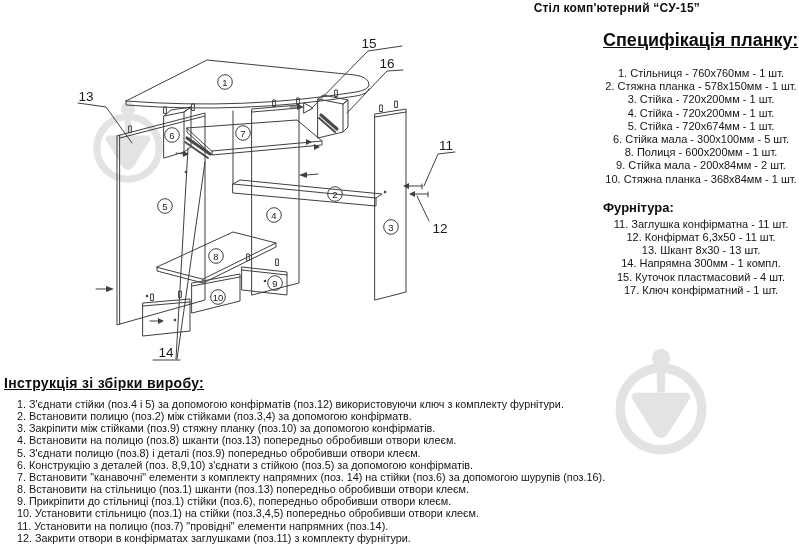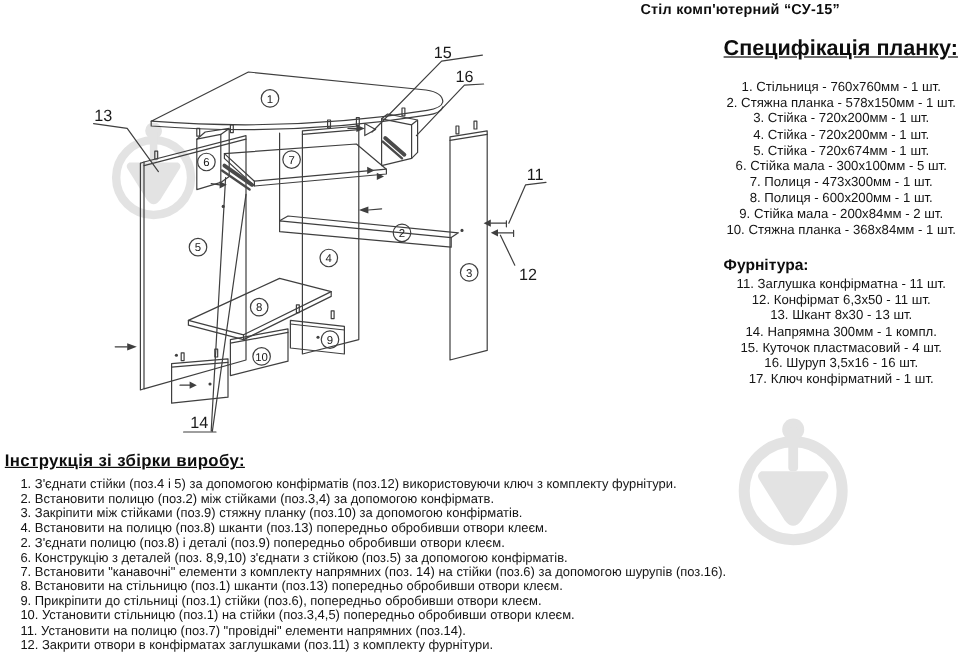--- a/index.html
+++ b/index.html
@@ -231,45 +231,43 @@
 
   <div class="spec">
     <h2>Специфікація планку:</h2>
     <ul>
       <li>1. Стільниця - 760х760мм - 1 шт.</li>
       <li>2. Стяжна планка - 578х150мм - 1 шт.</li>
       <li>3. Стійка - 720х200мм - 1 шт.</li>
       <li>4. Стійка - 720х200мм - 1 шт.</li>
       <li>5. Стійка - 720х674мм - 1 шт.</li>
       <li>6. Стійка мала - 300х100мм - 5 шт.</li>
-      <li>7. Полиця - 473х300мм - 1 шт.</li>
       <li>8. Полиця - 600х200мм - 1 шт.</li>
       <li>9. Стійка мала - 200х84мм - 2 шт.</li>
       <li>10. Стяжна планка - 368х84мм - 1 шт.</li>
     </ul>
     <h3>Фурнітура:</h3>
     <ul>
       <li>11. Заглушка конфірматна - 11 шт.</li>
       <li>12. Конфірмат 6,3х50 - 11 шт.</li>
       <li>13. Шкант 8х30 - 13 шт.</li>
       <li>14. Напрямна 300мм - 1 компл.</li>
       <li>15. Куточок пластмасовий - 4 шт.</li>
-      <li>16. Шуруп 3,5х16 - 16 шт.</li>
       <li>17. Ключ конфірматний - 1 шт.</li>
     </ul>
   </div>
 
   <div class="instructions">
     <h2>Інструкція зі збірки виробу:</h2>
     <ul>
       <li>1. З'єднати стійки (поз.4 і 5) за допомогою конфірматів (поз.12) використовуючи ключ з комплекту фурнітури.</li>
       <li>2. Встановити полицю (поз.2) між стійками (поз.3,4) за допомогою конфірматв.</li>
       <li>3. Закріпити між стійками (поз.9) стяжну планку (поз.10) за допомогою конфірматів.</li>
       <li>4. Встановити на полицю (поз.8) шканти (поз.13) попередньо обробивши отвори клеєм.</li>
-      <li>2. З'єднати полицю (поз.8) і деталі (поз.9) попередньо обробивши отвори клеєм.</li>
+      <li>5. З'єднати полицю (поз.8) і деталі (поз.9) попередньо обробивши отвори клеєм.</li>
       <li>6. Конструкцію з деталей (поз. 8,9,10) з'єднати з стійкою (поз.5) за допомогою конфірматів.</li>
       <li>7. Встановити "канавочні" елементи з комплекту напрямних (поз. 14) на стійки (поз.6) за допомогою шурупів (поз.16).</li>
       <li>8. Встановити на стільницю (поз.1) шканти (поз.13) попередньо обробивши отвори клеєм.</li>
       <li>9. Прикріпити до стільниці (поз.1) стійки (поз.6), попередньо обробивши отвори клеєм.</li>
       <li>10. Установити стільницю (поз.1) на стійки (поз.3,4,5) попередньо обробивши отвори клеєм.</li>
       <li>11. Установити на полицю (поз.7) "провідні" елементи напрямних (поз.14).</li>
       <li>12. Закрити отвори в конфірматах заглушками (поз.11) з комплекту фурнітури.</li>
     </ul>
   </div>
 

